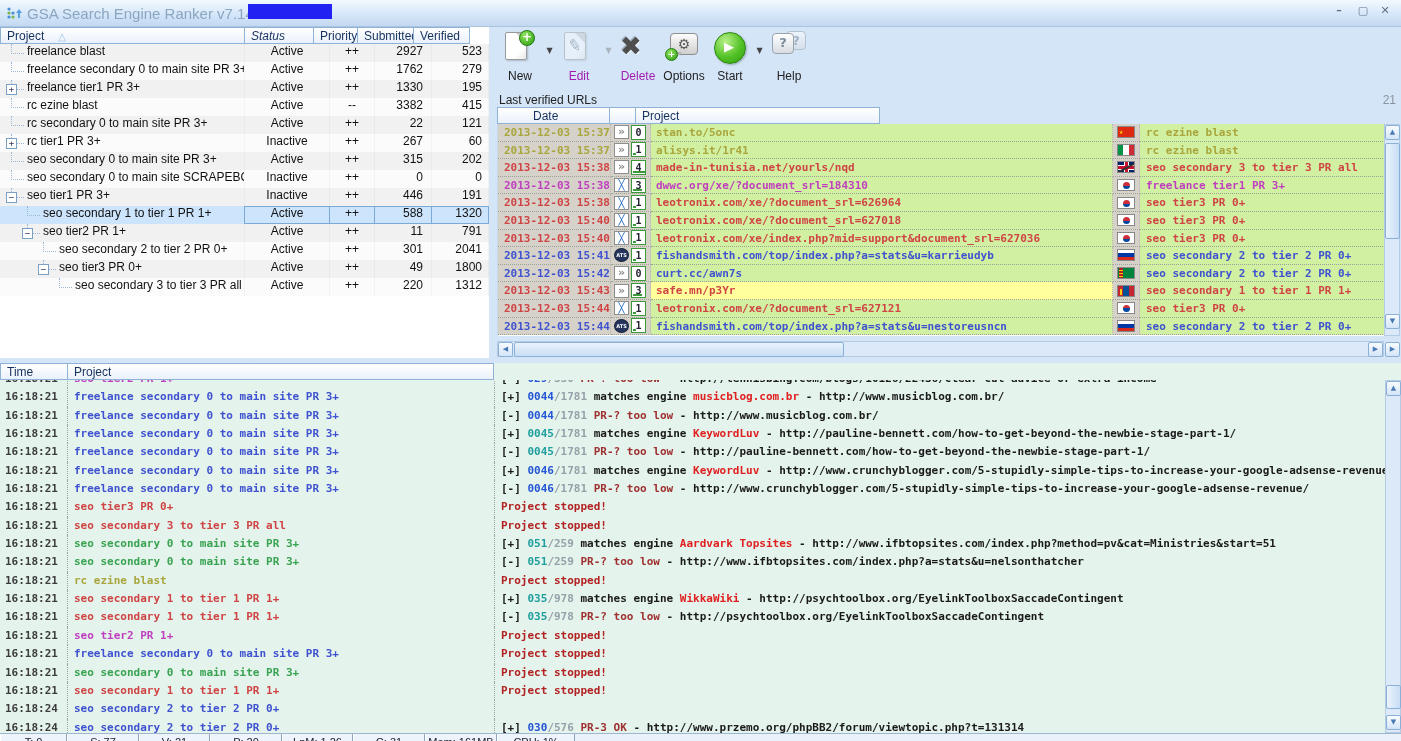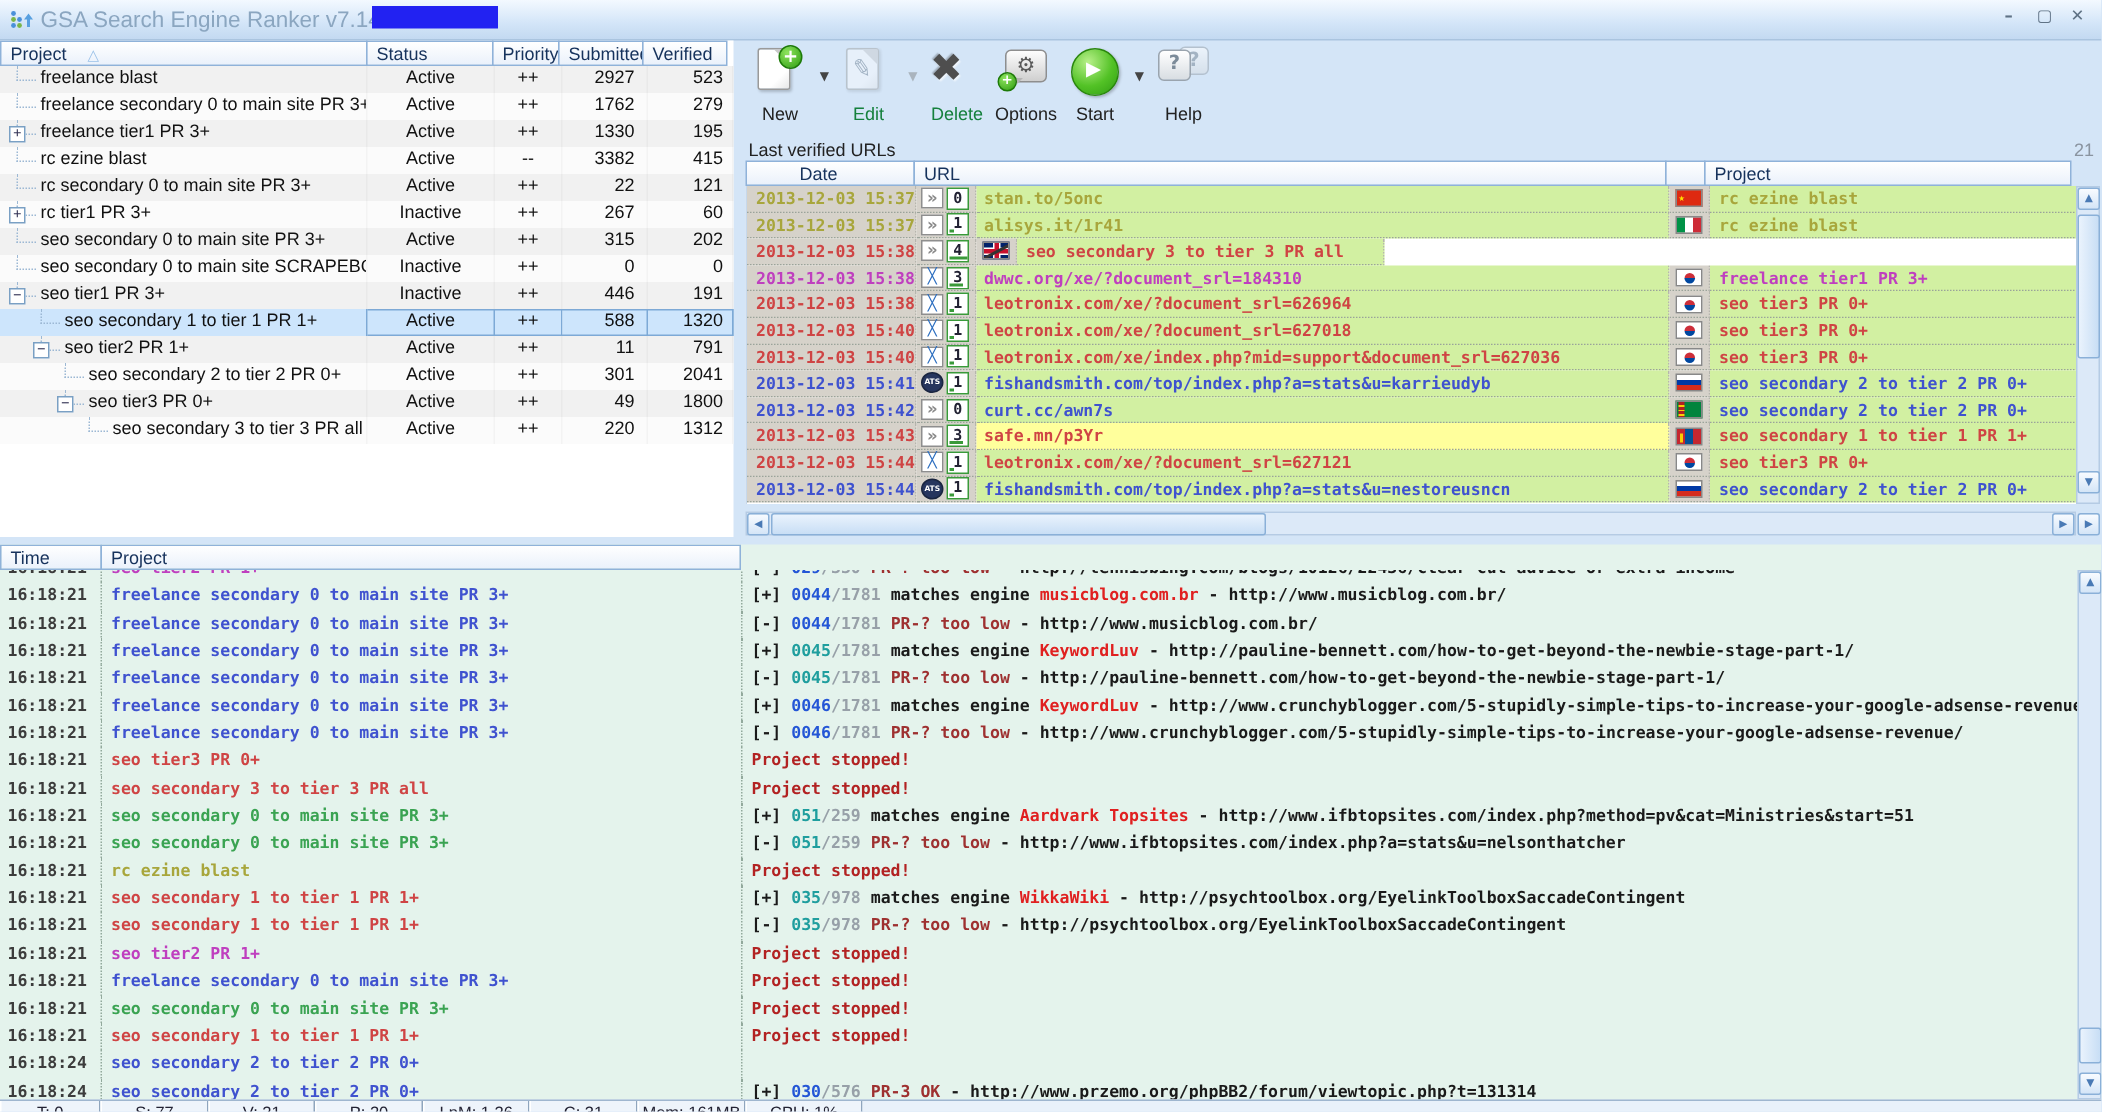--- a/index.html
+++ b/index.html
@@ -40,21 +40,21 @@
   .tguide{position:absolute;width:12px;height:9px;border-left:1px dotted #9cb8d4;border-bottom:1px dotted #9cb8d4}
   .ebox{position:absolute;top:4px;width:9px;height:9px;background:#fff;border:1px solid #7aa0c4;
     font:9px/8px "DejaVu Sans Mono",monospace;text-align:center;color:#335;z-index:2}
   .plabel{position:absolute;top:0}
 
   
   #toolbar{position:absolute;left:497px;top:30px;height:62px;display:flex;align-items:flex-start}
   .tbtn{width:46px;text-align:center;cursor:default}
   .tbtn .ic{height:38px;position:relative}
   .tbtn .lbl{font:12px "Liberation Sans",sans-serif;color:#222;margin-top:1px}
-  .tbtn.disabled .lbl{color:#15803d}
+  .tbtn.disabled .lbl{color:#a21caf}
   .tbarrow{width:13px;margin-top:16px;font:8px "DejaVu Sans",sans-serif;color:#444;text-align:center}
   .tbarrow.dis{color:#aab4be}
   .doc{position:absolute;left:8px;top:2px;width:20px;height:26px;background:linear-gradient(135deg,#fff 70%,#e7e7e7);
     border:1px solid #9a9a9a;border-radius:2px;box-shadow:1px 1px 2px rgba(0,0,0,.2)}
   .doc:after{content:"";position:absolute;right:0;top:0;border:5px solid #c9c9c9;border-left-color:transparent;border-bottom-color:transparent}
   .grnplus{position:absolute;width:14px;height:14px;border-radius:50%;
     background:radial-gradient(circle at 35% 30%,#8ee45e,#2f9d12);border:1px solid #1d7a08;
     color:#fff;font:bold 12px/13px "DejaVu Sans",sans-serif;text-align:center}
   .pencil{position:absolute;left:12px;top:6px;font:16px "DejaVu Sans",sans-serif;color:#6a7a8a;transform:rotate(10deg)}
   .delx{position:absolute;left:5px;top:2px;font:26px/28px "DejaVu Sans",sans-serif;color:#4e4e4e;
@@ -154,21 +154,21 @@
   <span id="title-text">GSA Search Engine Ranker v7.14 - </span>
   <span id="redacted"></span>
   <span class="winbtn" id="btn-min">–</span>
   <span class="winbtn" id="btn-max">▢</span>
   <span class="winbtn" id="btn-close">✕</span>
 </div>
 
 <div id="projects">
   <div class="lvhead" id="projects-header">
       <div class="hcell" style="width: 245px;">Project<span class="sorttri">△</span></div>
-      <div class="hcell" style="width: 85px;">Status</div>
+      <div class="hcell" style="width: 70px; font-style: italic;">Status</div>
       <div class="hcell" style="width: 45px;">Priority</div>
       <div class="hcell" style="width: 57px;">Submitted</div>
       <div class="hcell" style="width: 57px;">Verified</div>
     </div>
   <div id="projects-body">
       <div class="prow odd">
         <div class="pcell c-name">
           <span class="tguide" style="left: 11px; top: 0px;"></span>
           <span class="plabel" style="left: 27px;">freelance blast</span>
         </div>
@@ -362,21 +362,20 @@
       <div class="lbl">Help</div>
     </div>
   </div>
 
 <div id="lvu-label">Last verified URLs</div>
 <div id="lvu-counter">21</div>
 
 <div id="verified">
   <div class="lvhead" id="vhead">
       <div class="hcell" style="width: 113px; padding-left: 35px;">Date</div>
-      <div class="hcell" style="width: 502px;">URL</div>
       <div class="hcell" style="width: 27px;"></div>
       <div class="hcell" style="width: 245px;">Project</div>
     </div>
   <div id="vbody" class="mono">
       <div class="vrow">
         <div class="vcell v-date c-olive">2013-12-03 15:37</div>
         <div class="vcell v-icons">
           <span class="eicon shortener">»</span>
           <span class="prbadge">0<i style="width: 0px;"></i></span>
         </div>
@@ -397,20 +396,21 @@
           <span class="flag it"></span>
         </div>
         <div class="vcell v-proj bg-green c-olive">rc ezine blast</div>
       </div>
       <div class="vrow">
         <div class="vcell v-date c-red">2013-12-03 15:38</div>
         <div class="vcell v-icons">
           <span class="eicon shortener">»</span>
           <span class="prbadge">4<i style="width: 12px;"></i></span>
         </div>
+        <div class="vcell v-url bg-green c-red">made-in-tunisia.net/yourls/nqd</div>
         <div class="vcell v-flag">
           <span class="flag gbx"></span>
         </div>
         <div class="vcell v-proj bg-green c-red">seo secondary 3 to tier 3  PR all</div>
       </div>
       <div class="vrow">
         <div class="vcell v-date c-magenta">2013-12-03 15:38</div>
         <div class="vcell v-icons">
           <span class="eicon xe">╳</span>
           <span class="prbadge">3<i style="width: 9px;"></i></span>

